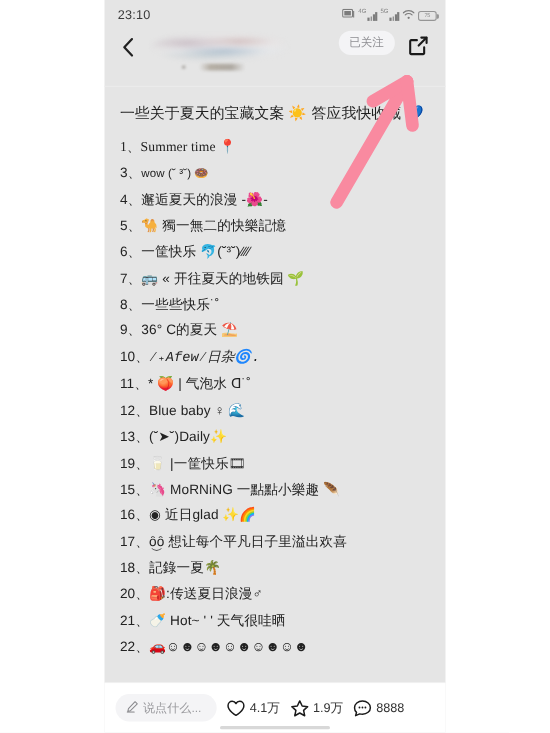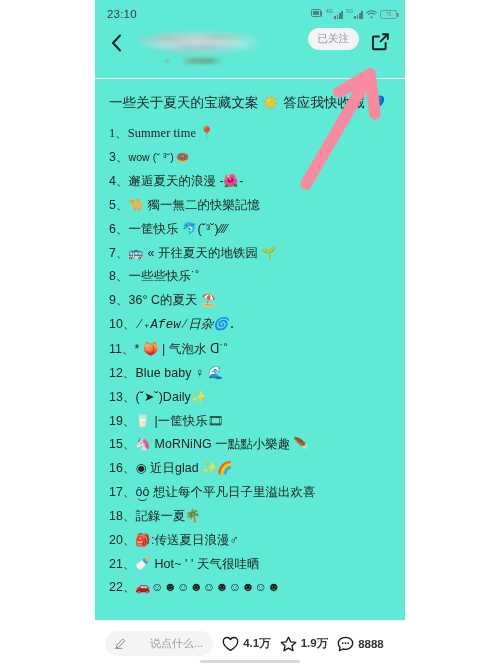--- a/index.html
+++ b/index.html
@@ -19,21 +19,21 @@
     background: #ffffff;
   }
 
   
   #phone {
     position: absolute;
     left: 95px;
     top: 0;
     width: 310px;
     height: 666px;
-    background: #5eead4;
+    background: #e5e5e5;
   }
 
   
   .statusbar {
     position: relative;
     height: 28px;
     display: flex;
     align-items: center;
     padding: 0 8px 0 12px;
   }
@@ -214,32 +214,31 @@
     border-radius: 13px;
     display: flex;
     align-items: center;
     gap: 4px;
     padding: 0 10px;
     cursor: text;
   }
   .comment-box .ph {
     font-size: 11px;
     color: #9a9a9e;
-    margin-left: 20px;
   }
   .metric {
     display: flex;
     align-items: center;
     gap: 4px;
     cursor: pointer;
   }
   .metric .cnt {
     font-size: 11.5px;
     color: #333;
-    font-weight: 700;
+    font-weight: 400;
   }
   .metric svg { display: block; }
 
   .home-indicator {
     position: absolute;
     left: 50%;
     transform: translateX(-50%);
     bottom: 3px;
     width: 100px;
     height: 3.5px;

